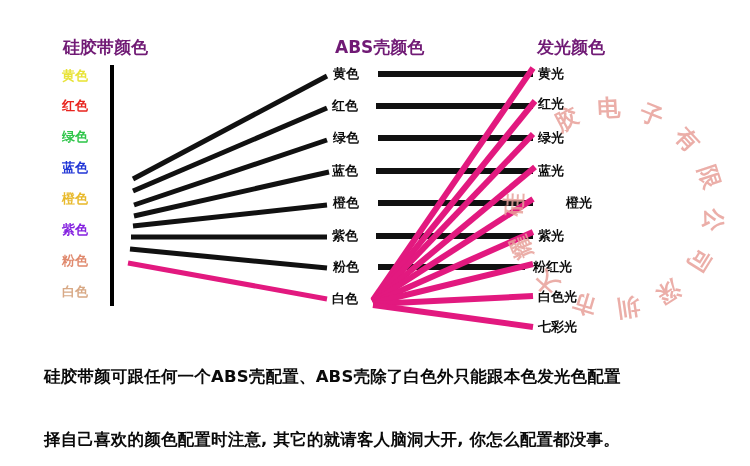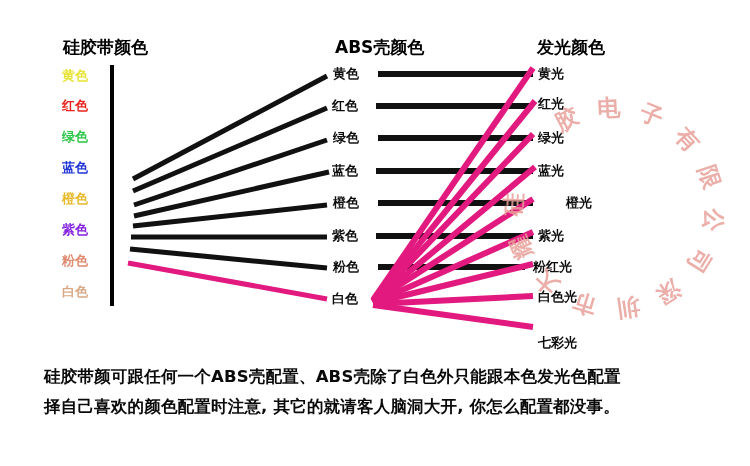--- a/index.html
+++ b/index.html
@@ -26,21 +26,21 @@
   .svg-layer {
     position: absolute;
     left: 0; top: 0;
     width: 750px;
     height: 360px;
   }
   .col-title {
     position: absolute;
     font-size: 17px;
     font-weight: bold;
-    color: #000000;
+    color: #701a75;
     white-space: nowrap;
     letter-spacing: 0px;
   }
   .node-label {
     position: absolute;
     font-size: 13px;
     font-weight: bold;
     white-space: nowrap;
     line-height: 1;
   }
@@ -62,21 +62,21 @@
   .footer-line {
     font-size: 16.5px;
     font-weight: bold;
     color: #0a0a0a;
     line-height: 30px;
     white-space: nowrap;
     letter-spacing: 0.2px;
   }
   .footer-line.l1 { padding-left: 4px; }
   .footer-line.l2 { padding-left: 4px; }
-  .footer-line.l3 { padding-left: 4px; }
+  .footer-line.l3 { padding-left: 4px; margin-top: 33px; }
 
   .watermark {
     position: absolute;
     left: 498px;
     top: 92px;
     width: 232px;
     height: 232px;
     pointer-events: none;
   }
   .wm-char {
@@ -161,21 +161,21 @@
     <div class="node-label mid-label" style="left:332px; top:292px;">白色</div>
 
     <div class="node-label right-label" style="left:538px; top:67px;">黄光</div>
     <div class="node-label right-label" style="left:538px; top:98px;font-family:Liberation Mono, monospace;">红光</div>
     <div class="node-label right-label" style="left:538px; top:131px;">绿光</div>
     <div class="node-label right-label" style="left:538px; top:164px;">蓝光</div>
     <div class="node-label right-label" style="left:538px; top:196px;margin-left:28px;">橙光</div>
     <div class="node-label right-label" style="left:538px; top:229px;">紫光</div>
     <div class="node-label right-label" style="left:533px; top:260px;">粉红光</div>
     <div class="node-label right-label" style="left:538px; top:290px;">白色光</div>
-    <div class="node-label right-label" style="left:538px; top:336px;text-align:right;">七彩光</div>
+    <div class="node-label right-label" style="left:538px; top:320px;text-align:right;">七彩光</div>
 
     <div class="watermark" id="watermark">
         <span class="wm-char" style="color: rgb(232, 160, 154); transform: translate(-46.9472px, -88.2948px) rotate(-28deg) translate(-50%, -50%);">胶</span>
         <span class="wm-char" style="color: rgb(232, 160, 154); transform: translate(-5.2336px, -99.863px) rotate(-3deg) translate(-50%, -50%);">电</span>
         <span class="wm-char" style="color: rgb(232, 160, 154); transform: translate(37.4607px, -92.7184px) rotate(22deg) translate(-50%, -50%);">子</span>
         <span class="wm-char" style="color: rgb(232, 160, 154); transform: translate(73.1354px, -68.1998px) rotate(47deg) translate(-50%, -50%);">有</span>
         <span class="wm-char" style="color: rgb(232, 160, 154); transform: translate(95.1057px, -30.9017px) rotate(72deg) translate(-50%, -50%);">限</span>
         <span class="wm-char" style="color: rgb(232, 160, 154); transform: translate(99.2546px, 12.1869px) rotate(97deg) translate(-50%, -50%);">公</span>
         <span class="wm-char" style="color: rgb(232, 160, 154); transform: translate(84.8048px, 52.9919px) rotate(122deg) translate(-50%, -50%);">司</span>
         <span class="wm-char" style="color: rgb(232, 160, 154); transform: translate(54.4639px, 83.8671px) rotate(147deg) translate(-50%, -50%);">深</span>

